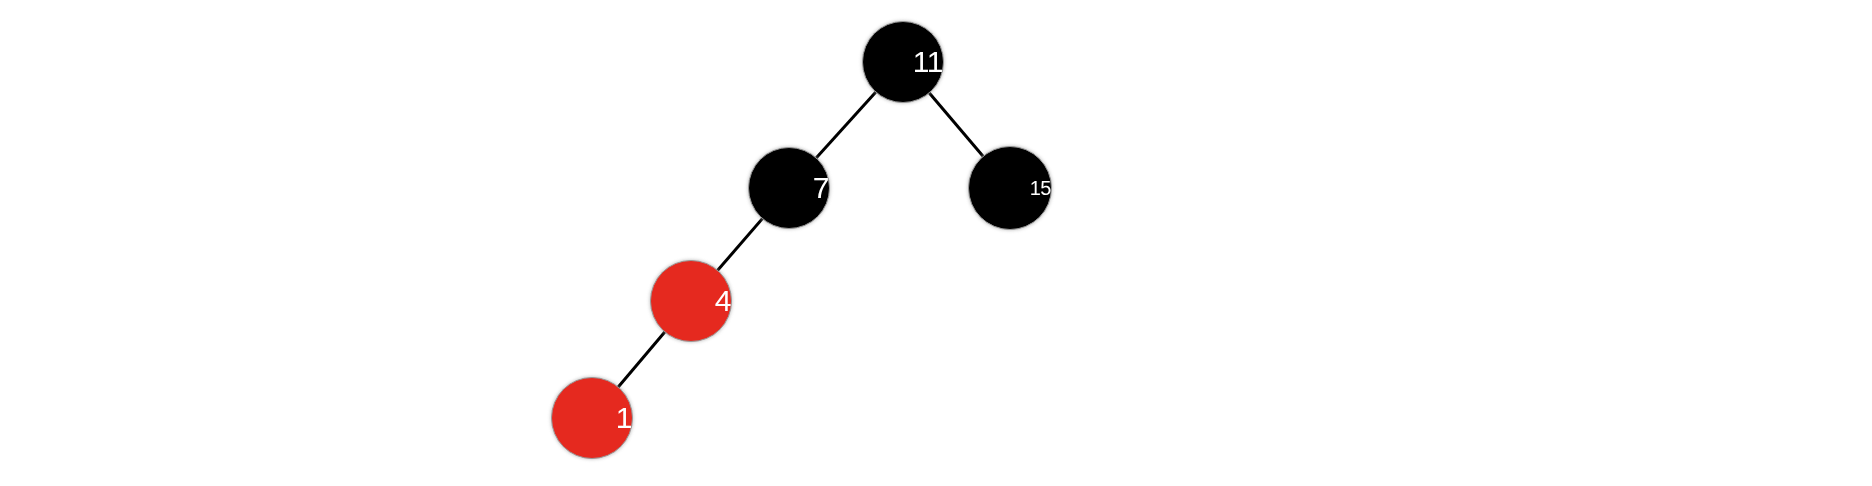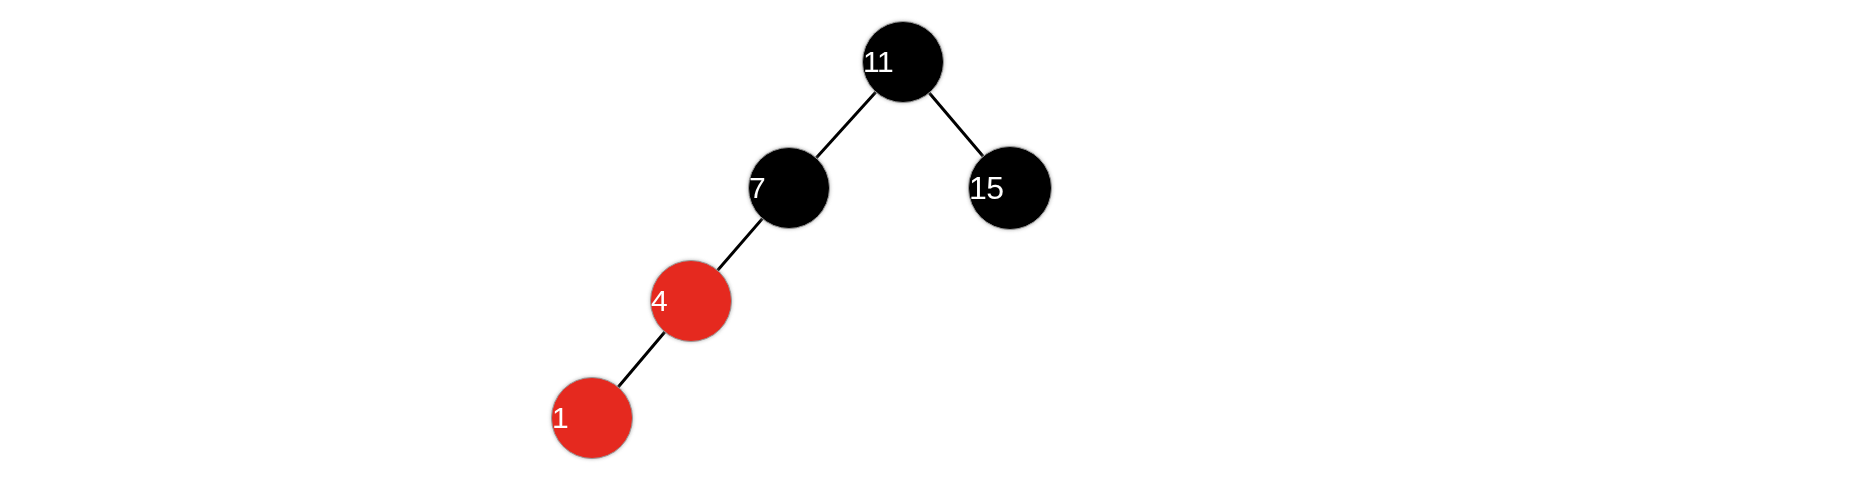--- a/index.html
+++ b/index.html
@@ -32,21 +32,21 @@
     left: 0;
     top: 0;
     width: 1872px;
     height: 486px;
   }
   .tree-node {
     position: absolute;
     border-radius: 50%;
     display: flex;
     align-items: center;
-    justify-content: flex-start;
+    justify-content: flex-end;
     box-sizing: border-box;
     border: 1px solid rgba(150,150,150,0.55);
     box-shadow: 0 0 3px 1px rgba(160,160,160,0.45);
   }
   .tree-node .node-label {
     color: #ffffff;
     font-family: "Liberation Sans", sans-serif;
     font-weight: 400;
     line-height: 1;
     letter-spacing: -0.5px;
@@ -68,21 +68,21 @@
   </svg>
 
   <div id="node-layer">
       <div class="tree-node" style="left: 862px; top: 21px; width: 82px; height: 82px; background: rgb(0, 0, 0); border-color: rgb(154, 154, 154);">
         <span class="node-label" style="font-size: 30px; color: rgb(255, 255, 255);">11</span>
       </div>
       <div class="tree-node" style="left: 748px; top: 147px; width: 82px; height: 82px; background: rgb(0, 0, 0); border-color: rgb(154, 154, 154);">
         <span class="node-label" style="font-size: 30px; color: rgb(255, 255, 255);">7</span>
       </div>
       <div class="tree-node" style="left: 968px; top: 146px; width: 84px; height: 84px; background: rgb(0, 0, 0); border-color: rgb(154, 154, 154);">
-        <span class="node-label" style="font-size: 32px; color: rgb(255, 255, 255);">15</span>
+        <span class="node-label" style="font-size: 20px; color: rgb(255, 255, 255);">15</span>
       </div>
       <div class="tree-node" style="left: 650px; top: 260px; width: 82px; height: 82px; background: rgb(229, 41, 31); border-color: rgb(154, 154, 154);">
         <span class="node-label" style="font-size: 30px; color: rgb(255, 255, 255);">4</span>
       </div>
       <div class="tree-node" style="left: 551px; top: 377px; width: 82px; height: 82px; background: rgb(229, 41, 31); border-color: rgb(154, 154, 154);">
         <span class="node-label" style="font-size: 30px; color: rgb(255, 255, 255);">1</span>
       </div>
     </div>
 
 </div>

